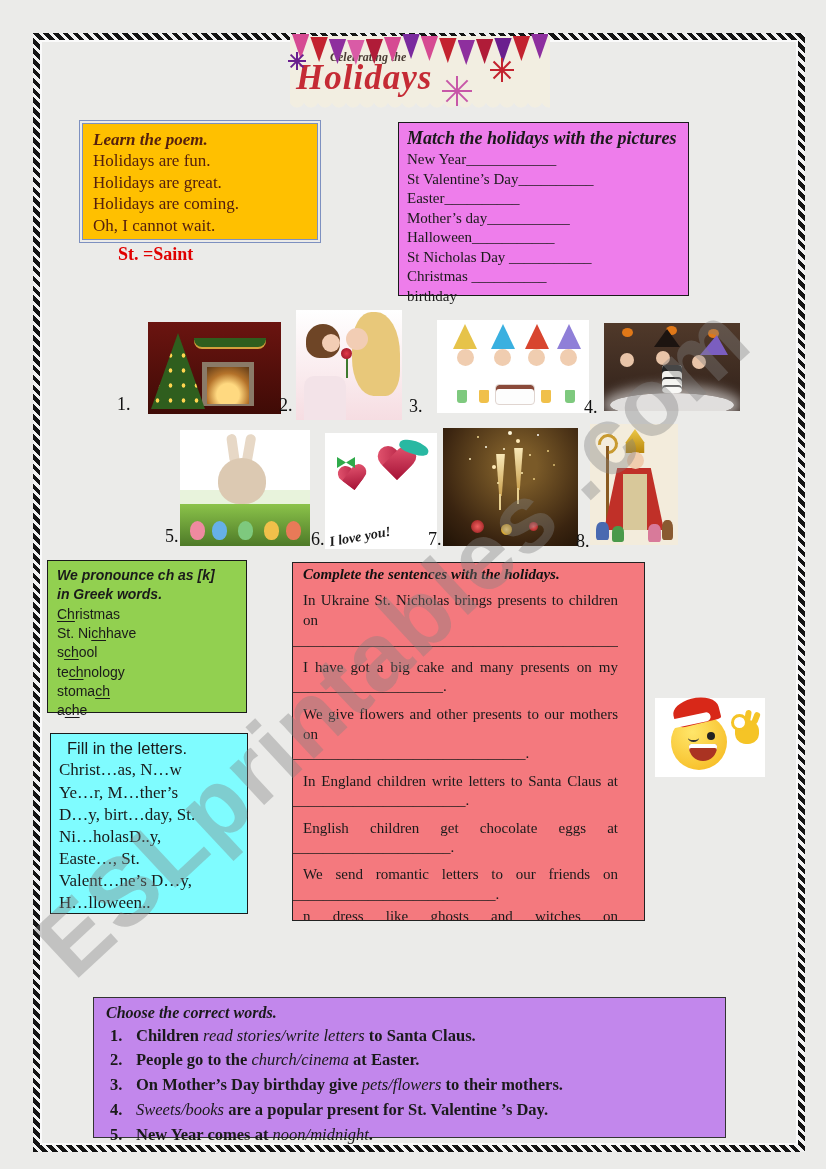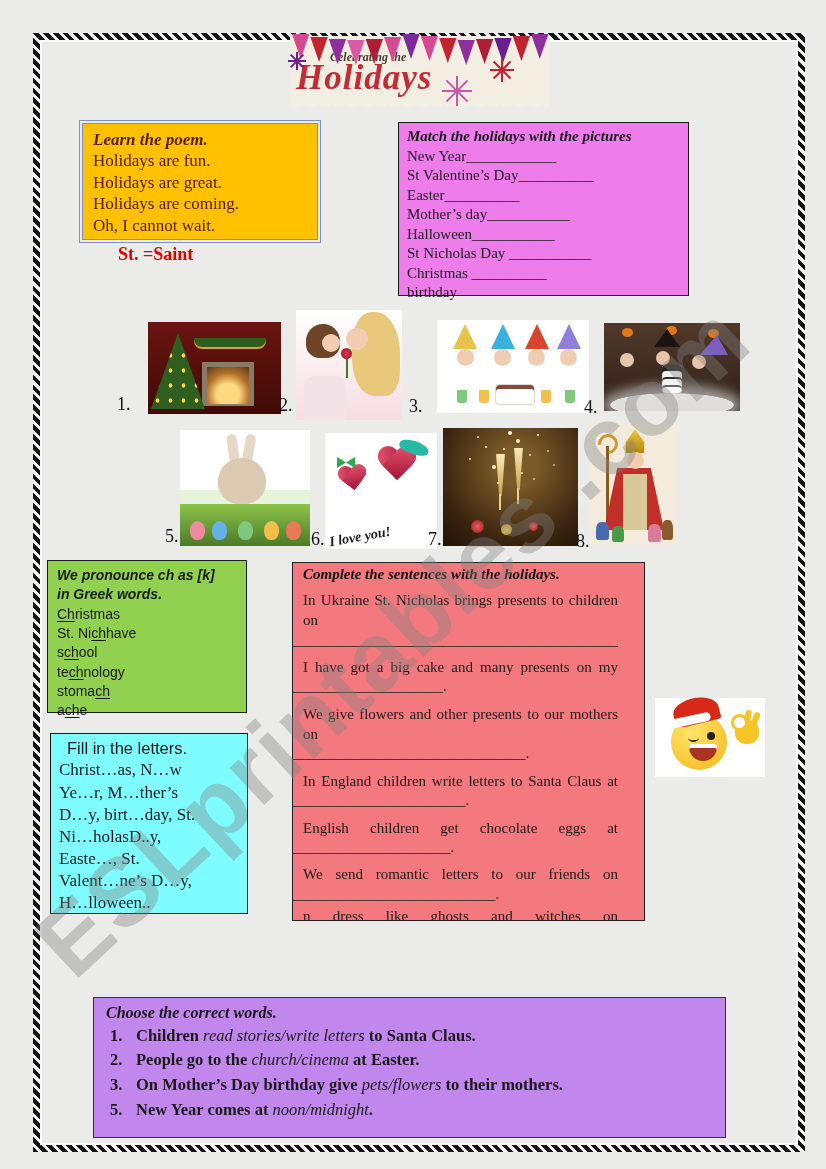--- a/index.html
+++ b/index.html
@@ -31,21 +31,21 @@
   .burst i:nth-child(1){transform:translateX(-50%);} .burst i:nth-child(2){transform:translateX(-50%) rotate(45deg);}
   .burst i:nth-child(3){transform:translateX(-50%) rotate(90deg);} .burst i:nth-child(4){transform:translateX(-50%) rotate(135deg);}
   
   .poem{position:absolute;left:82px;top:123px;width:236px;height:117px;background:#ffc000;
         border:1px solid #7d90c0;outline:1px solid #7d90c0;outline-offset:2px;
         padding:5px 10px;box-sizing:border-box;color:#55200e;font-size:17px;line-height:1.26;}
   .poem .t{font-weight:bold;font-style:italic;}
   .saint{position:absolute;left:118px;top:244px;font-size:18px;font-weight:bold;color:#e00000;}
   .match{position:absolute;left:398px;top:122px;width:291px;height:174px;background:#ee7deb;
          border:1px solid #1a1a1a;padding:4px 8px;box-sizing:border-box;font-size:15px;line-height:1.3;}
-  .match .t{font-weight:bold;font-style:italic;font-size:15px;}
+  .match .t{font-weight:bold;font-style:italic;font-size:18px;}
   .match div{white-space:nowrap;overflow:hidden;}
   .greenbox{position:absolute;left:47px;top:560px;width:200px;height:153px;background:#92d050;
         border:1px solid #1a1a1a;padding:5px 9px;box-sizing:border-box;
         font-family:"Liberation Sans","DejaVu Sans",sans-serif;font-size:14px;line-height:1.38;}
   .greenbox .t{font-weight:bold;font-style:italic;font-size:14px;}
   .greenbox u{text-underline-offset:2px;}
   .redbox{position:absolute;left:292px;top:562px;width:353px;height:359px;background:#f4797e;
         border:1px solid #222;padding:3px 10px;box-sizing:border-box;font-size:15px;overflow:hidden;}
   .redbox .t{font-weight:bold;font-style:italic;font-size:15px;color:#111;}
   .sent{margin:7px 16px 0 0;}
@@ -383,18 +383,21 @@
     <div class="citem">
       <span class="num">1.</span><span>Children </span><span class="choice">read stories/write letters</span><span> to Santa Claus.</span>
     </div>
     <div class="citem">
       <span class="num">2.</span><span>People go to the </span><span class="choice">church/cinema</span><span> at Easter.</span>
     </div>
     <div class="citem">
       <span class="num">3.</span><span>On Mother’s Day birthday give </span><span class="choice">pets/flowers</span><span> to their mothers.</span>
     </div>
     <div class="citem">
+      <span class="num">4.</span><span></span><span class="choice">Sweets/books</span><span> are a popular present for St. Valentine ’s Day.</span>
+    </div>
+    <div class="citem">
       <span class="num">5.</span><span>New Year comes at </span><span class="choice">noon/midnight</span><span>.</span>
     </div>
   </div>
 
   <div class="watermark">ESLprintables .com</div>
 </div>
 
 </body></html>

